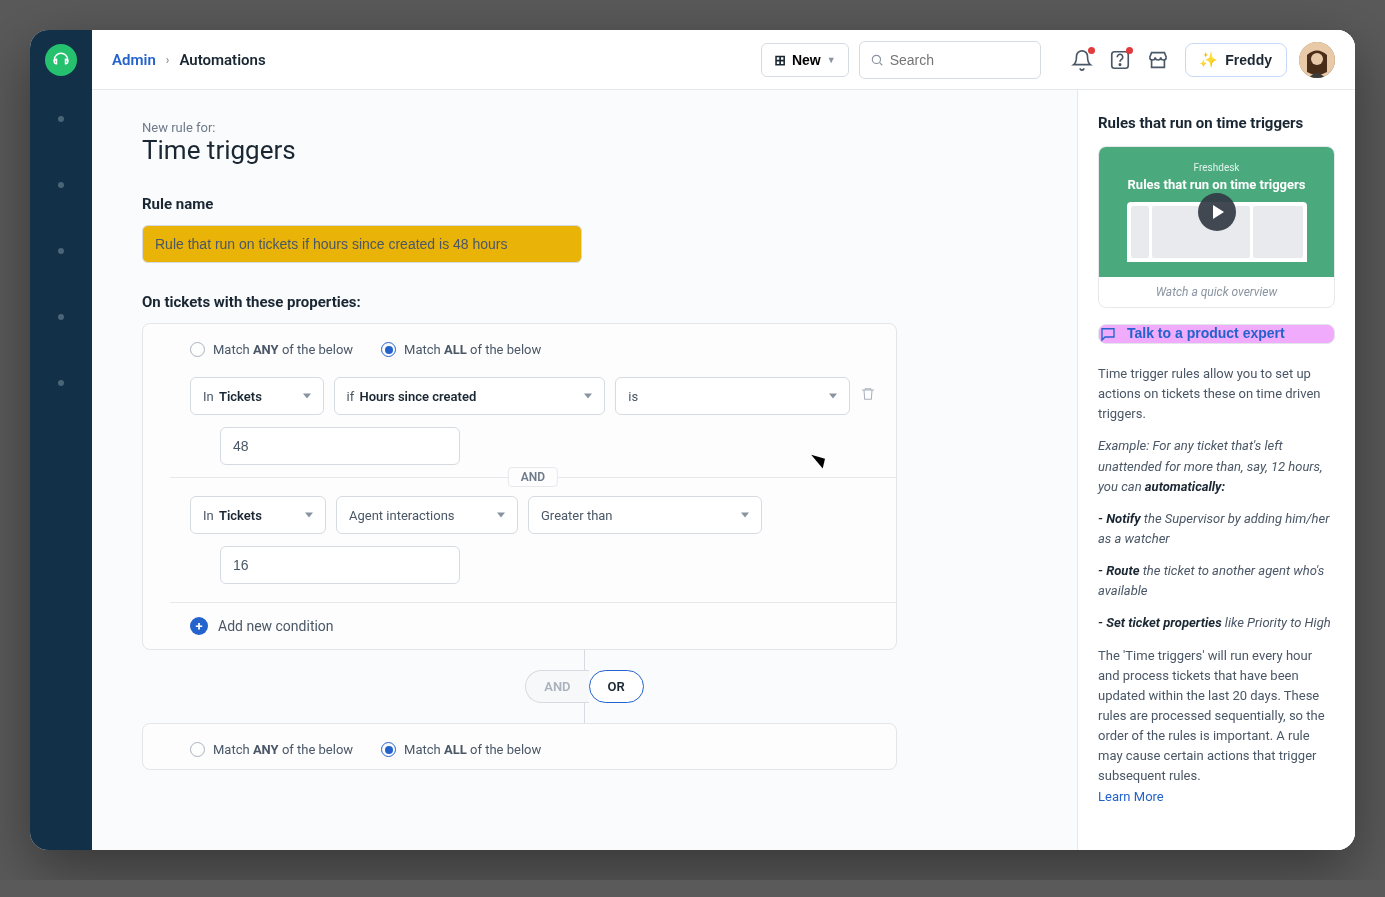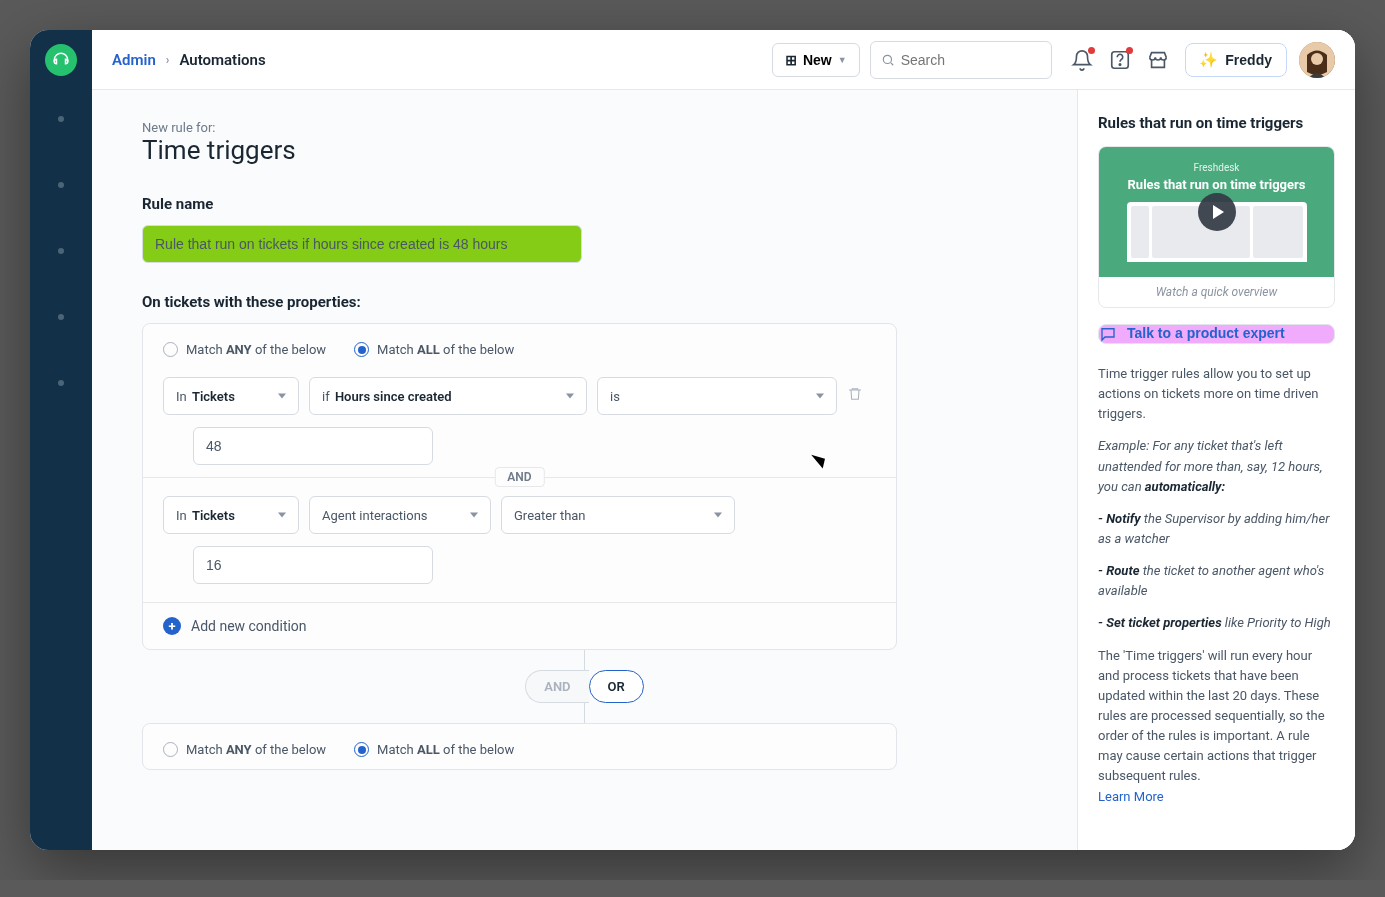--- a/index.html
+++ b/index.html
@@ -11,37 +11,37 @@
 .nav-dot { width: 6px; height: 6px; background: #4a6478; border-radius: 50%; margin-bottom: 60px; }
 .main { flex: 1; display: flex; flex-direction: column; background: #fafbfc; }
 .topbar { height: 60px; background: #fff; border-bottom: 1px solid #e6e8eb; display: flex; align-items: center; padding: 0 20px; }
 .breadcrumb { display: flex; align-items: center; gap: 10px; font-size: 15px; font-weight: 600; }
 .breadcrumb a { color: #2463cc; text-decoration: none; }
 .breadcrumb-chevron { color: #8a94a0; font-size: 12px; }
 .breadcrumb-current { color: #1a2733; }
 .topbar-spacer { flex: 1; }
 .new-btn { border: 1px solid #d6dbe1; background: #fff; border-radius: 6px; padding: 8px 12px; font-size: 14px; font-weight: 600; display: flex; align-items: center; gap: 6px; cursor: pointer; margin-right: 10px; }
 .new-btn .plus { color: #1a2733; }
-.search-box { display: flex; align-items: center; border: 1px solid #d6dbe1; border-radius: 6px; padding: 0 10px; height: 38px; width: 182px; margin-right: 11px; background: #fff; }
+.search-box { display: flex; align-items: center; border: 1px solid #d6dbe1; border-radius: 6px; padding: 0 10px; height: 38px; width: 182px; margin-right: 22px; background: #fff; }
 .search-box input { border: none; outline: none; font-size: 14px; width: 100%; }
 .search-box svg { width: 16px; height: 16px; color: #8a94a0; margin-right: 6px; }
 .icon-btn { width: 38px; height: 38px; border: none; background: none; display: flex; align-items: center; justify-content: center; position: relative; cursor: pointer; color: #4a5766; }
 .icon-btn svg { width: 22px; height: 22px; }
 .badge-dot { position: absolute; top: 6px; right: 6px; width: 7px; height: 7px; background: #e23b3b; border-radius: 50%; }
 .freddy-btn { border: 1.5px solid #c6d8f7; background: #fff; border-radius: 8px; padding: 7px 14px; font-size: 14px; font-weight: 600; display: flex; align-items: center; gap: 7px; cursor: pointer; margin-left: 8px; color: #1a2733; }
 .freddy-emoji { font-size: 15px; }
 .avatar { width: 36px; height: 36px; border-radius: 50%; background: linear-gradient(135deg, #d4a574, #8b6544); margin-left: 12px; overflow: hidden; display: flex; align-items: center; justify-content: center; }
 .avatar svg { width: 36px; height: 36px; }
 .content-row { flex: 1; display: flex; overflow: hidden; }
 .content-main { flex: 1; overflow-y: auto; padding: 30px 50px; }
 .label-small { font-size: 13px; color: #6f7b8a; margin-bottom: 0; }
 h1 { font-size: 26px; font-weight: 400; color: #1a2733; margin-bottom: 30px; }
 .section-label { font-size: 15px; font-weight: 700; color: #1a2733; margin-bottom: 12px; }
-.rule-name-input { width: 440px; border: 1px solid #d6dbe1; border-radius: 6px; padding: 10px 12px; font-size: 14px; color: #4a5766; margin-bottom: 30px; background: #84cc16; }
-.conditions-card { border: 1px solid #e2e5ea; border-radius: 8px; background: #fdfdfe; margin-bottom: 0; }
+.rule-name-input { width: 440px; border: 1px solid #d6dbe1; border-radius: 6px; padding: 10px 12px; font-size: 14px; color: #4a5766; margin-bottom: 30px; background: #eab308; }
+.conditions-card { border: 1px solid #e2e5ea; border-radius: 8px; background: #fdfdfe; margin-bottom: 0; padding-left: 27px; }
 .match-row { display: flex; align-items: center; gap: 28px; padding: 18px 20px 12px; font-size: 13px; color: #4a5766; }
 .radio-opt { display: flex; align-items: center; gap: 8px; cursor: pointer; }
 .radio-circle { width: 15px; height: 15px; border: 1.5px solid #aab2bd; border-radius: 50%; display: flex; align-items: center; justify-content: center; }
 .radio-circle.selected { border-color: #2463cc; }
 .radio-circle.selected::after { content: ""; width: 8px; height: 8px; background: #2463cc; border-radius: 50%; }
 .cond-group { padding: 8px 20px 18px; }
 .cond-row { display: flex; gap: 10px; align-items: center; margin-bottom: 12px; }
 .select-box { border: 1px solid #d6dbe1; border-radius: 6px; padding: 10px 32px 10px 12px; font-size: 13px; color: #4a5766; background: #fff; position: relative; cursor: pointer; min-height: 38px; display: flex; align-items: center; }
 .select-box::after { content: ""; position: absolute; right: 12px; top: 50%; transform: translateY(-50%); width: 0; height: 0; border-left: 4px solid transparent; border-right: 4px solid transparent; border-top: 5px solid #8a94a0; }
 .select-box b { color: #1a2733; font-weight: 600; margin-left: 2px; }
@@ -256,21 +256,21 @@
             <div class="play-btn"></div>
           </div>
           <div class="video-caption">Watch a quick overview</div>
         </div>
         <button class="expert-btn">
           <svg viewBox="0 0 24 24" fill="none" stroke="currentColor" stroke-width="1.8">
               <path d="M4 5h16v11H8l-4 4V5z"></path>
             </svg>
           <span>Talk to a product expert</span>
         </button>
-        <p>Time trigger rules allow you to set up actions on tickets more on time driven triggers.</p>
+        <p>Time trigger rules allow you to set up actions on tickets these on time driven triggers.</p>
         <p><em><span>Example: For any ticket that's left unattended for more than, say, 12 hours, you can </span><strong>automatically:</strong></em></p>
         <p><em><strong>- Notify</strong><span> the Supervisor by adding him/her as a watcher</span></em></p>
         <p><em><strong>- Route</strong><span> the ticket to another agent who's available</span></em></p>
         <p><em><strong>- Set ticket properties</strong><span> like Priority to High</span></em></p>
         <p><span>The 'Time triggers' will run every hour and process tickets that have been updated within the last 20 days. These rules are processed sequentially, so the order of the rules is important. A rule may cause certain actions that trigger subsequent rules.</span><br><a href="#" class="learn-more">Learn More</a></p>
       </div>
     </div>
   </div>
 </div>
 

